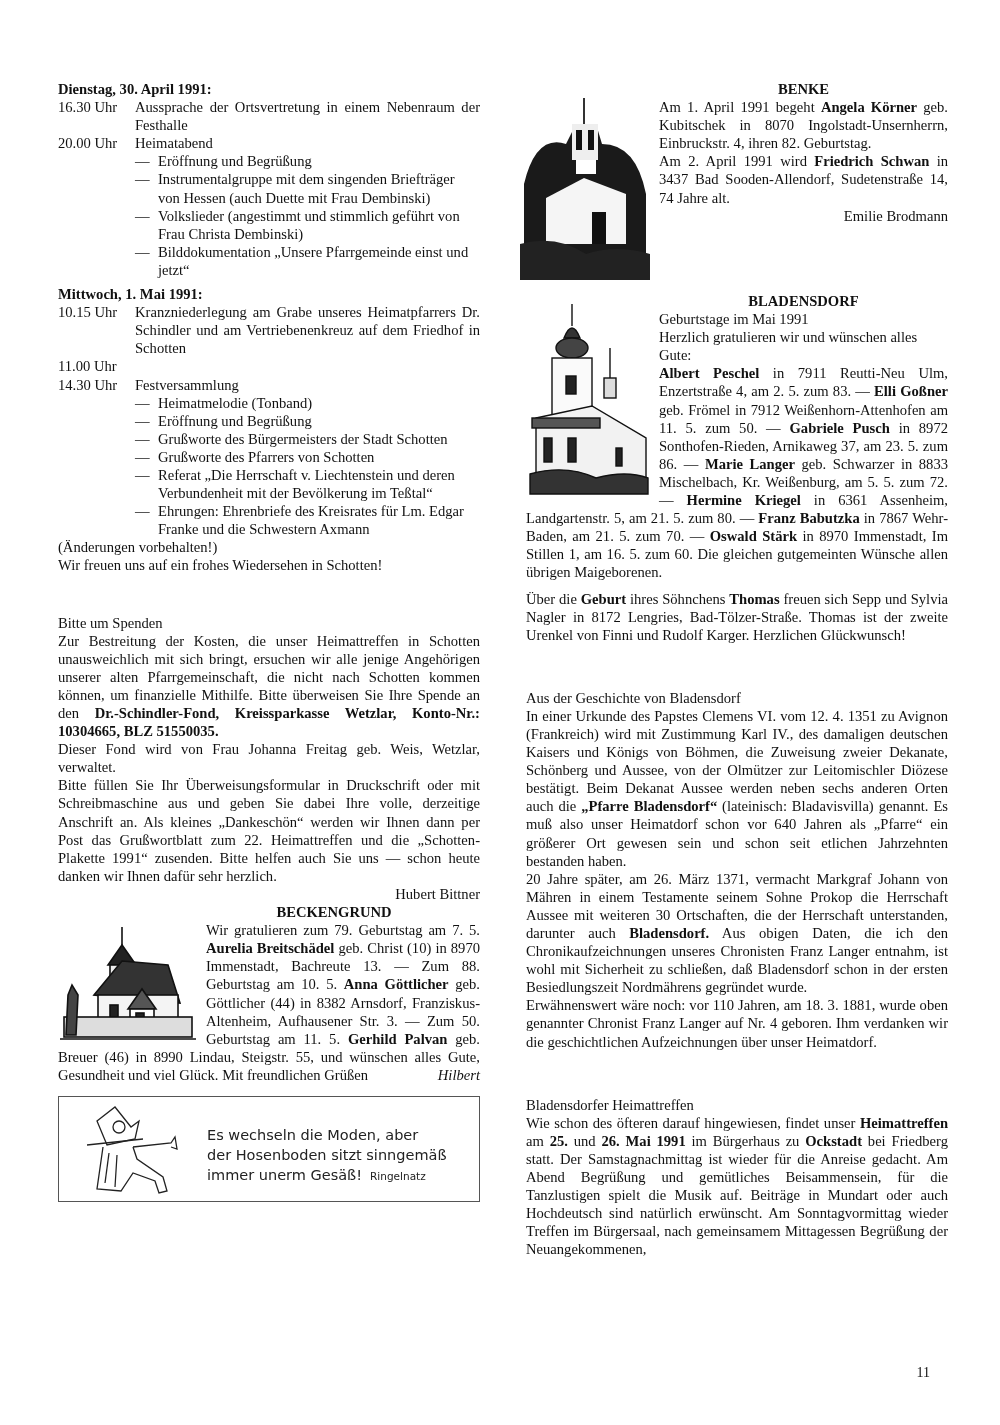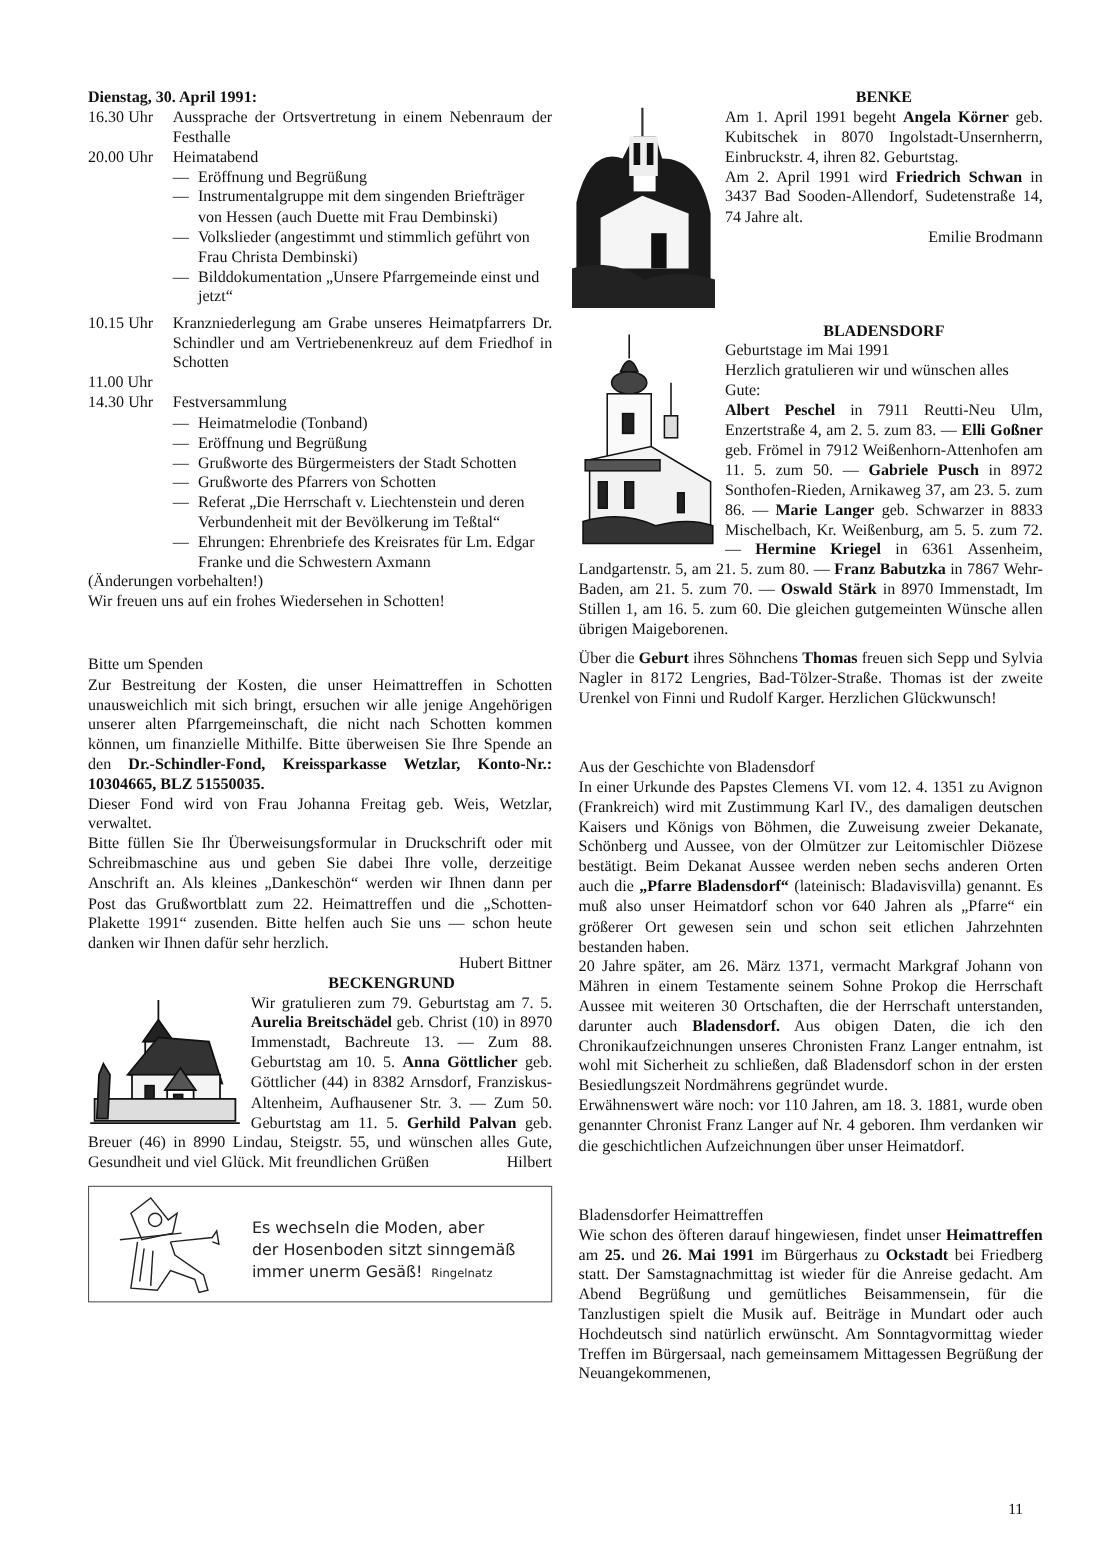--- a/index.html
+++ b/index.html
@@ -1,22 +1,22 @@
 <!DOCTYPE html>
 <html><head>
 <meta charset="utf-8">
 <style>
   html, body { margin: 0; padding: 0; background: #ffffff; }
   body { width: 1000px; height: 1425px; position: relative; overflow: hidden;
          font-family: "Liberation Serif", "DejaVu Serif", serif; color: #111; }
   .col { position: absolute; top: 80px; font-size: 14.6px; line-height: 18.1px; }
-  .left { left: 80px; width: 422px; }
+  .left { left: 58px; width: 422px; }
   .right { left: 526px; width: 422px; }
   .b { font-weight: bold; }
-  .i { }
+  .i { font-style: italic; }
   .just { text-align: justify; }
   .day { font-weight: bold; }
   .row { display: flex; }
   .time { width: 77px; flex: none; }
   .desc { flex: 1; text-align: justify; }
   .sub { display: flex; margin-left: 77px; }
   .dash { width: 23px; flex: none; }
   .subtext { flex: 1; }
   .gap { height: 6px; }
   .sig { text-align: right; }
@@ -61,20 +61,21 @@
       </div>
     <div class="sub">
         <span class="dash">—</span>
         <span class="subtext">Bilddokumentation „Unsere Pfarrgemeinde einst und jetzt“</span>
       </div>
   </div>
 
   <div class="gap"></div>
 
   <div>
+    <div class="day">Mittwoch, 1. Mai 1991:</div>
     <div class="row">
       <span class="time">10.15 Uhr</span>
       <span class="desc">Kranzniederlegung am Grabe unseres Heimatpfarrers Dr. Schindler und am Vertriebenenkreuz auf dem Friedhof in Schotten</span>
     </div>
     <div class="row">
       <span class="time">11.00 Uhr</span>
     </div>
     <div class="row">
       <span class="time">14.30 Uhr</span>
       <span class="desc">Festversammlung</span>

